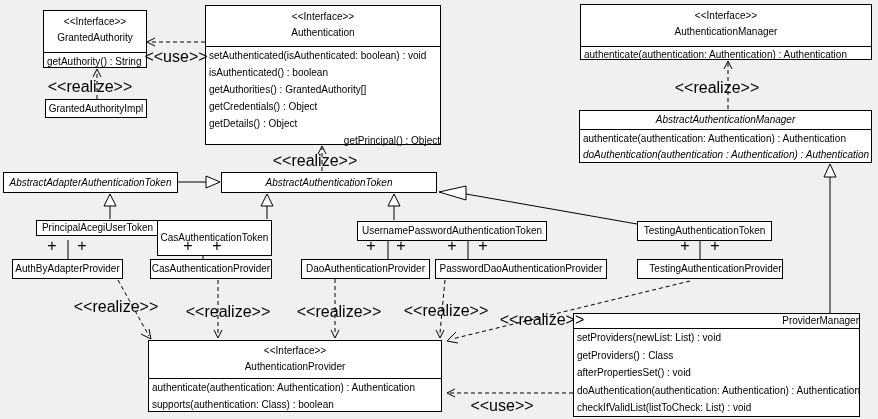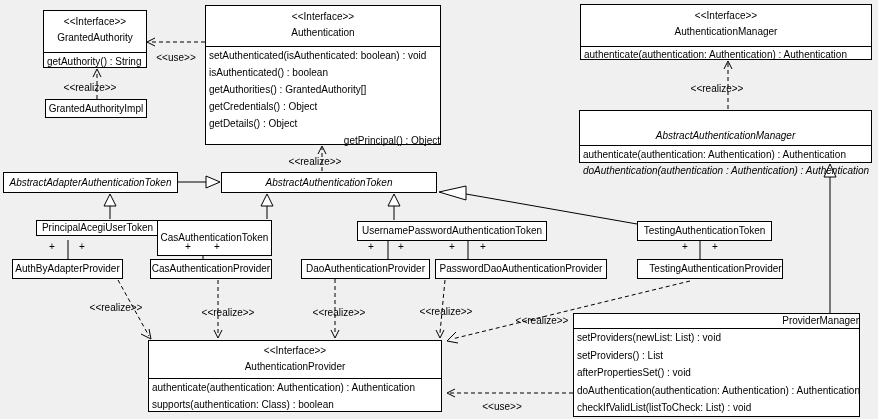--- a/index.html
+++ b/index.html
@@ -8,21 +8,21 @@
           font-family:"Liberation Sans",sans-serif;color:#000;}
   #edges{position:absolute;left:0;top:0;}
   .uml-box{position:absolute;background:#fff;border:1px solid #000;box-sizing:border-box;
            font-size:10px;line-height:12px;}
   .title{text-align:center;overflow:hidden;}
   .sep{border-bottom:1px solid #000;}
   .stereo,.cname{line-height:16px;white-space:nowrap;}
   .single{display:flex;align-items:center;justify-content:center;height:100%;white-space:nowrap;}
   .m-row{padding-left:3px;white-space:nowrap;}
   .it{font-style:italic;}
-  .elabel{position:absolute;transform:translate(-50%,-50%);font-size:10px;white-space:nowrap;}
+  .elabel{position:absolute;transform:translate(-50%,-50%);font-size:16px;white-space:nowrap;}
   svg line, svg path, svg polyline{stroke:#000;stroke-width:1;fill:none;}
   svg polygon{fill:#fff;stroke:#000;stroke-width:1;}
   .dash{stroke-dasharray:4 3;}
 </style>
 </head>
 <body>
 
 <div id="canvas">
 
   <svg id="edges" width="878" height="419">
@@ -137,21 +137,21 @@
 
   <div class="uml-box" style="left:580px;top:4px;width:292px;height:56px;">
     <div class="title sep" style="height:38px;padding-top:3px;">
       <div class="stereo">&lt;&lt;Interface&gt;&gt;</div>
       <div class="cname">AuthenticationManager</div>
     </div>
     <div class="m-row" style="line-height:15px;">authenticate(authentication: Authentication) : Authentication</div>
   </div>
 
   <div class="uml-box" style="left:579px;top:110px;width:293px;height:53px;">
-    <div class="title sep" style="height:18px;line-height:18px;margin-top:16px;">
+    <div class="title sep" style="height:18px;line-height:18px;">
       <span class="cname it">AbstractAuthenticationManager</span>
     </div>
     <div class="m-row" style="line-height:17px;">authenticate(authentication: Authentication) : Authentication</div>
     <div class="m-row it" style="line-height:16px;">doAuthentication(authentication : Authentication) : Authentication</div>
   </div>
 
   <div class="uml-box" style="left:3px;top:172px;width:175px;height:21px;">
     <div class="single it">AbstractAdapterAuthenticationToken</div>
   </div>
 
@@ -202,21 +202,21 @@
     </div>
     <div class="m-row" style="line-height:17px;">authenticate(authentication: Authentication) : Authentication</div>
     <div class="m-row" style="line-height:17px;">supports(authentication: Class) : boolean</div>
   </div>
 
   <div class="uml-box" style="left:573px;top:313px;width:287px;height:104px;">
     <div class="title sep" style="height:14px;line-height:14px;text-align:right;">
       <span class="cname" style="line-height:14px;">ProviderManager</span>
     </div>
     <div class="m-row" style="line-height:17.5px;">setProviders(newList: List) : void</div>
-    <div class="m-row" style="line-height:17.5px;">setProviders() : List</div>
+    <div class="m-row" style="line-height:17.5px;">getProviders() : Class</div>
     <div class="m-row" style="line-height:17.5px;">afterPropertiesSet() : void</div>
     <div class="m-row" style="line-height:17.5px;">doAuthentication(authentication: Authentication) : Authentication</div>
     <div class="m-row" style="line-height:17.5px;">checkIfValidList(listToCheck: List) : void</div>
   </div>
 
   <span class="elabel" style="left:176px;top:57px;">&lt;&lt;use&gt;&gt;</span>
   <span class="elabel" style="left:90px;top:87px;">&lt;&lt;realize&gt;&gt;</span>
   <span class="elabel" style="left:315px;top:161px;">&lt;&lt;realize&gt;&gt;</span>
   <span class="elabel" style="left:717px;top:88px;">&lt;&lt;realize&gt;&gt;</span>
   <span class="elabel" style="left:116px;top:307px;">&lt;&lt;realize&gt;&gt;</span>

